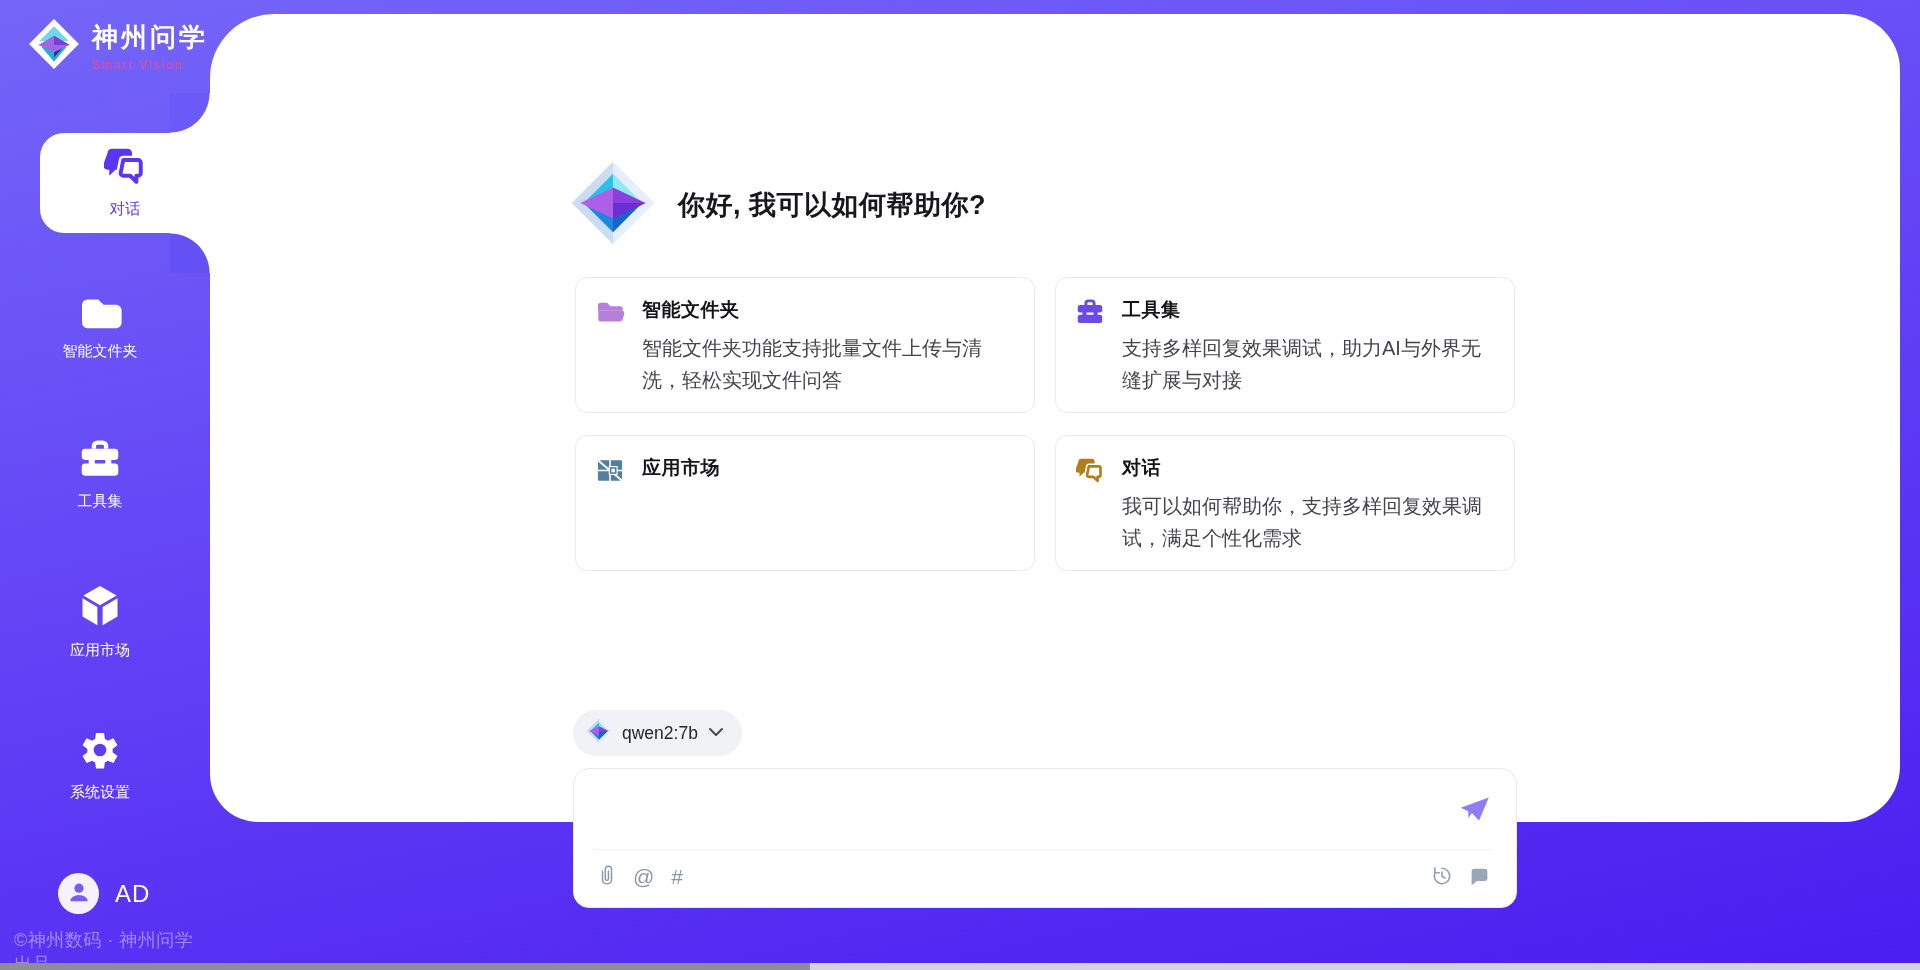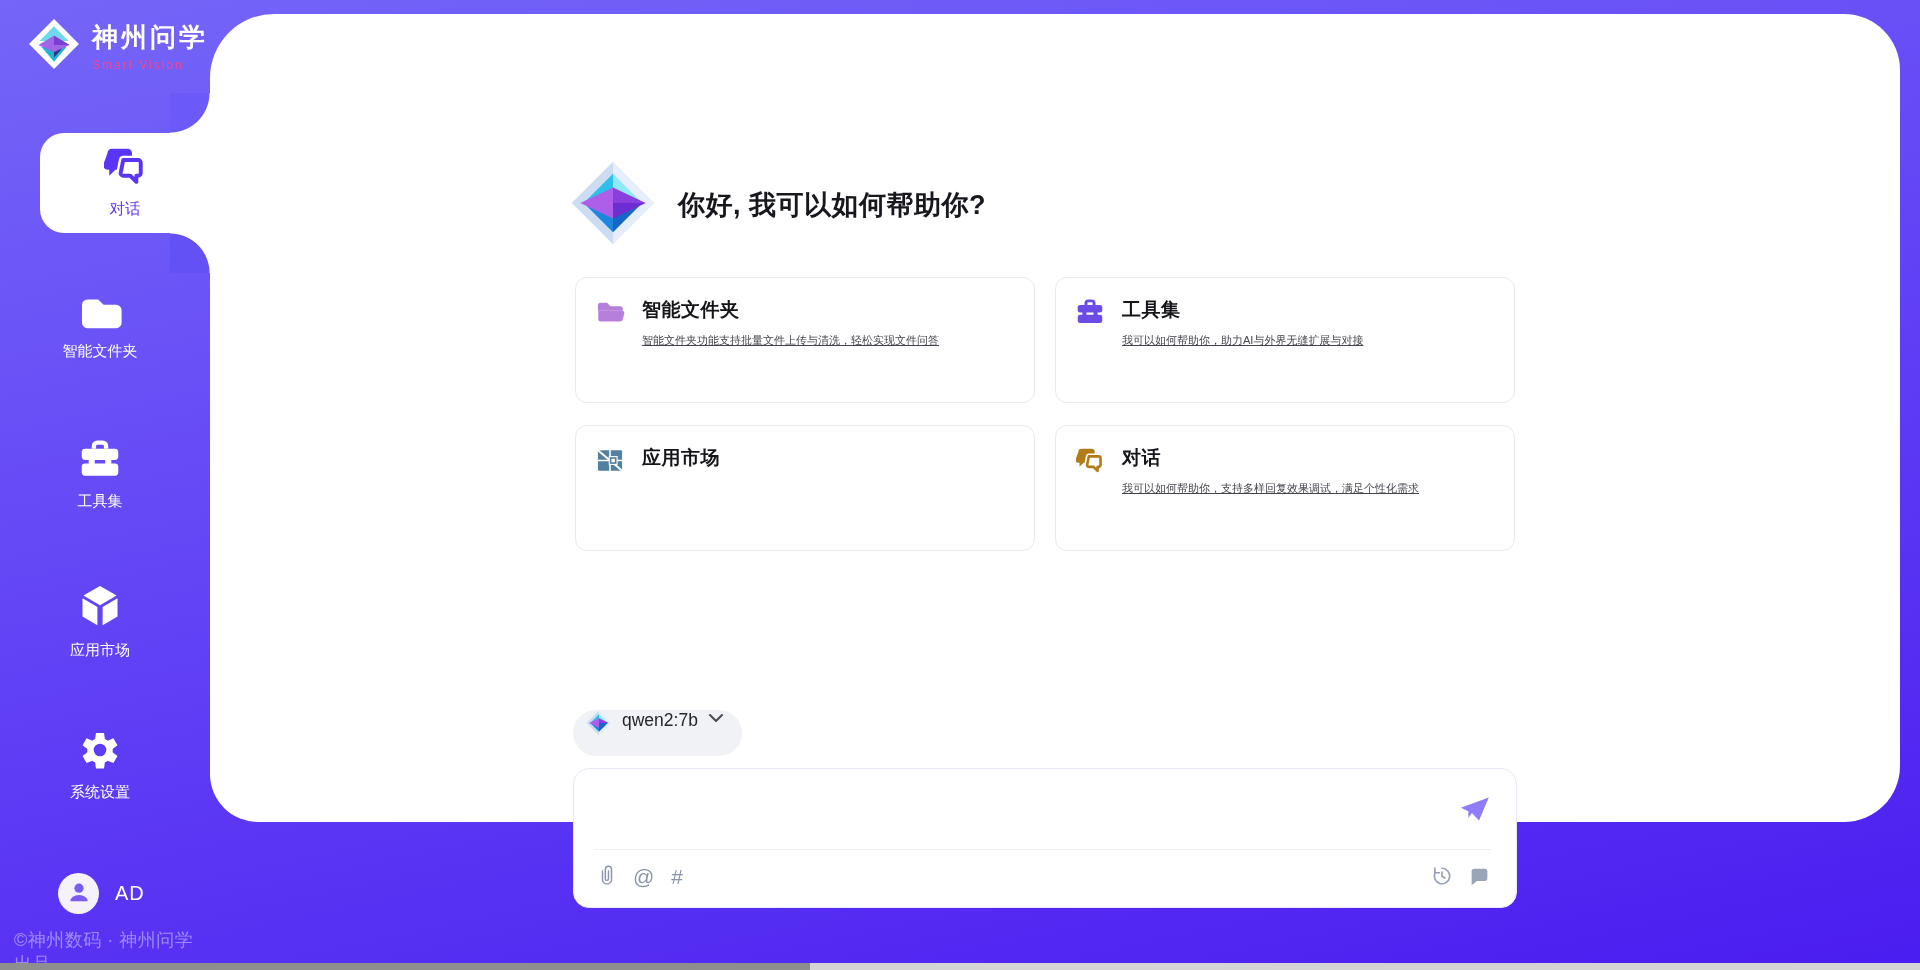--- a/index.html
+++ b/index.html
@@ -37,45 +37,45 @@
     display:flex; flex-direction:column; align-items:center; gap:9px;
     color:#fff; font-size:15px; cursor:pointer;
   }
   .nav-item.i1 { top:294px; }
   .nav-item.i2 { top:440px; }
   .nav-item.i3 { top:583px; }
   .nav-item.i4 { top:729px; }
 
   .user-row { position:absolute; left:58px; top:873px; display:flex; align-items:center; gap:16px; }
   .avatar { width:41px; height:41px; border-radius:50%; background:#f6f2fd; display:flex; align-items:center; justify-content:center; }
-  .user-name { color:#fff; font-size:20px; letter-spacing:1px; }
+  .user-name { color:#fff; font-size:24px; letter-spacing:1px; }
   .side-footer { position:absolute; left:14px; top:928px; color:rgba(255,255,255,.42); font-size:18px; letter-spacing:.5px; }
 
   
   .main-panel {
     position:absolute; left:210px; top:14px; width:1690px; height:808px;
     background:#fff; border-radius:64px 56px 56px 48px;
   }
 
   .greeting { position:absolute; left:360px; top:146px; display:flex; align-items:center; gap:22px; }
   .greeting h1 { font-size:27px; font-weight:700; color:#17171d; letter-spacing:.5px; }
 
   .cards { position:absolute; left:365px; top:263px; width:940px; display:grid;
     grid-template-columns:460px 460px; column-gap:20px; row-gap:22px; }
   .card {
     border:1px solid #e9e9f0; border-radius:12px; background:#fff;
     min-height:126px; padding:19px 14px 16px 20px; display:flex; gap:16px; cursor:pointer;
   }
   .card .icon-box { width:30px; flex:0 0 30px; padding-top:2px; }
   .card h3 { font-size:19px; font-weight:700; color:#141419; margin-bottom:9px; letter-spacing:.5px; }
-  .card p { font-size:11px; color:#44444d; line-height:1.6; width:378px;text-decoration:underline; }
+  .card p { font-size:20px; color:#44444d; line-height:1.6; width:378px; }
 
   .model-pill {
     position:absolute; left:363px; top:696px; height:46px; border-radius:23px;
-    background:#f1f2f5; display:flex; align-items:flex-start; gap:10px; padding:0 18px 0 13px; cursor:pointer;
+    background:#f1f2f5; display:flex; align-items:center; gap:10px; padding:0 18px 0 13px; cursor:pointer;
   }
   .model-pill .model-name { font-size:17.5px; color:#26262e; }
 
   .composer {
     position:absolute; left:363px; top:754px; width:944px; height:140px;
     border:1.5px solid #e8eaf3; border-radius:16px; background:#fff;
   }
   .composer textarea {
     position:absolute; left:24px; top:14px; width:840px; height:56px;
     border:none; outline:none; resize:none; font-family:inherit;
@@ -225,21 +225,21 @@
         <svg width="28" height="27" viewBox="0 0 48 46">
           <path d="M17 10 v-3 a4 4 0 0 1 4 -4 h6 a4 4 0 0 1 4 4 v3" fill="none" stroke="#6b4be5" stroke-width="5"></path>
           <rect x="3" y="10" width="42" height="13" rx="4" fill="#6b4be5"></rect>
           <rect x="3" y="27" width="42" height="14" rx="4" fill="#6b4be5"></rect>
           <rect x="11" y="19" width="7" height="10" rx="2" fill="#6b4be5"></rect>
           <rect x="30" y="19" width="7" height="10" rx="2" fill="#6b4be5"></rect>
         </svg>
       </span>
       <div>
         <h3>工具集</h3>
-        <p>我可以如何帮助你，助力AI与外界无缝扩展与对接</p>
+        <p>支持多样回复效果调试，助力AI与外界无缝扩展与对接</p>
       </div>
     </div>
 
     <div class="card">
       <span class="icon-box">
         <svg width="28" height="27" viewBox="0 0 44 42">
           <path d="M5 5 h34 a2 2 0 0 1 2 2 v28 a2 2 0 0 1 -2 2 H5 a2 2 0 0 1 -2 -2 V7 a2 2 0 0 1 2 -2 z" fill="#53809e"></path>
           <path d="M3 5 L41 37" stroke="#ffffff" stroke-width="3"></path>
           <path d="M22 3 V39 M3 21 H41" stroke="#ffffff" stroke-width="2.5"></path>
           <rect x="20" y="14" width="14" height="14" fill="#ffffff"></rect>

